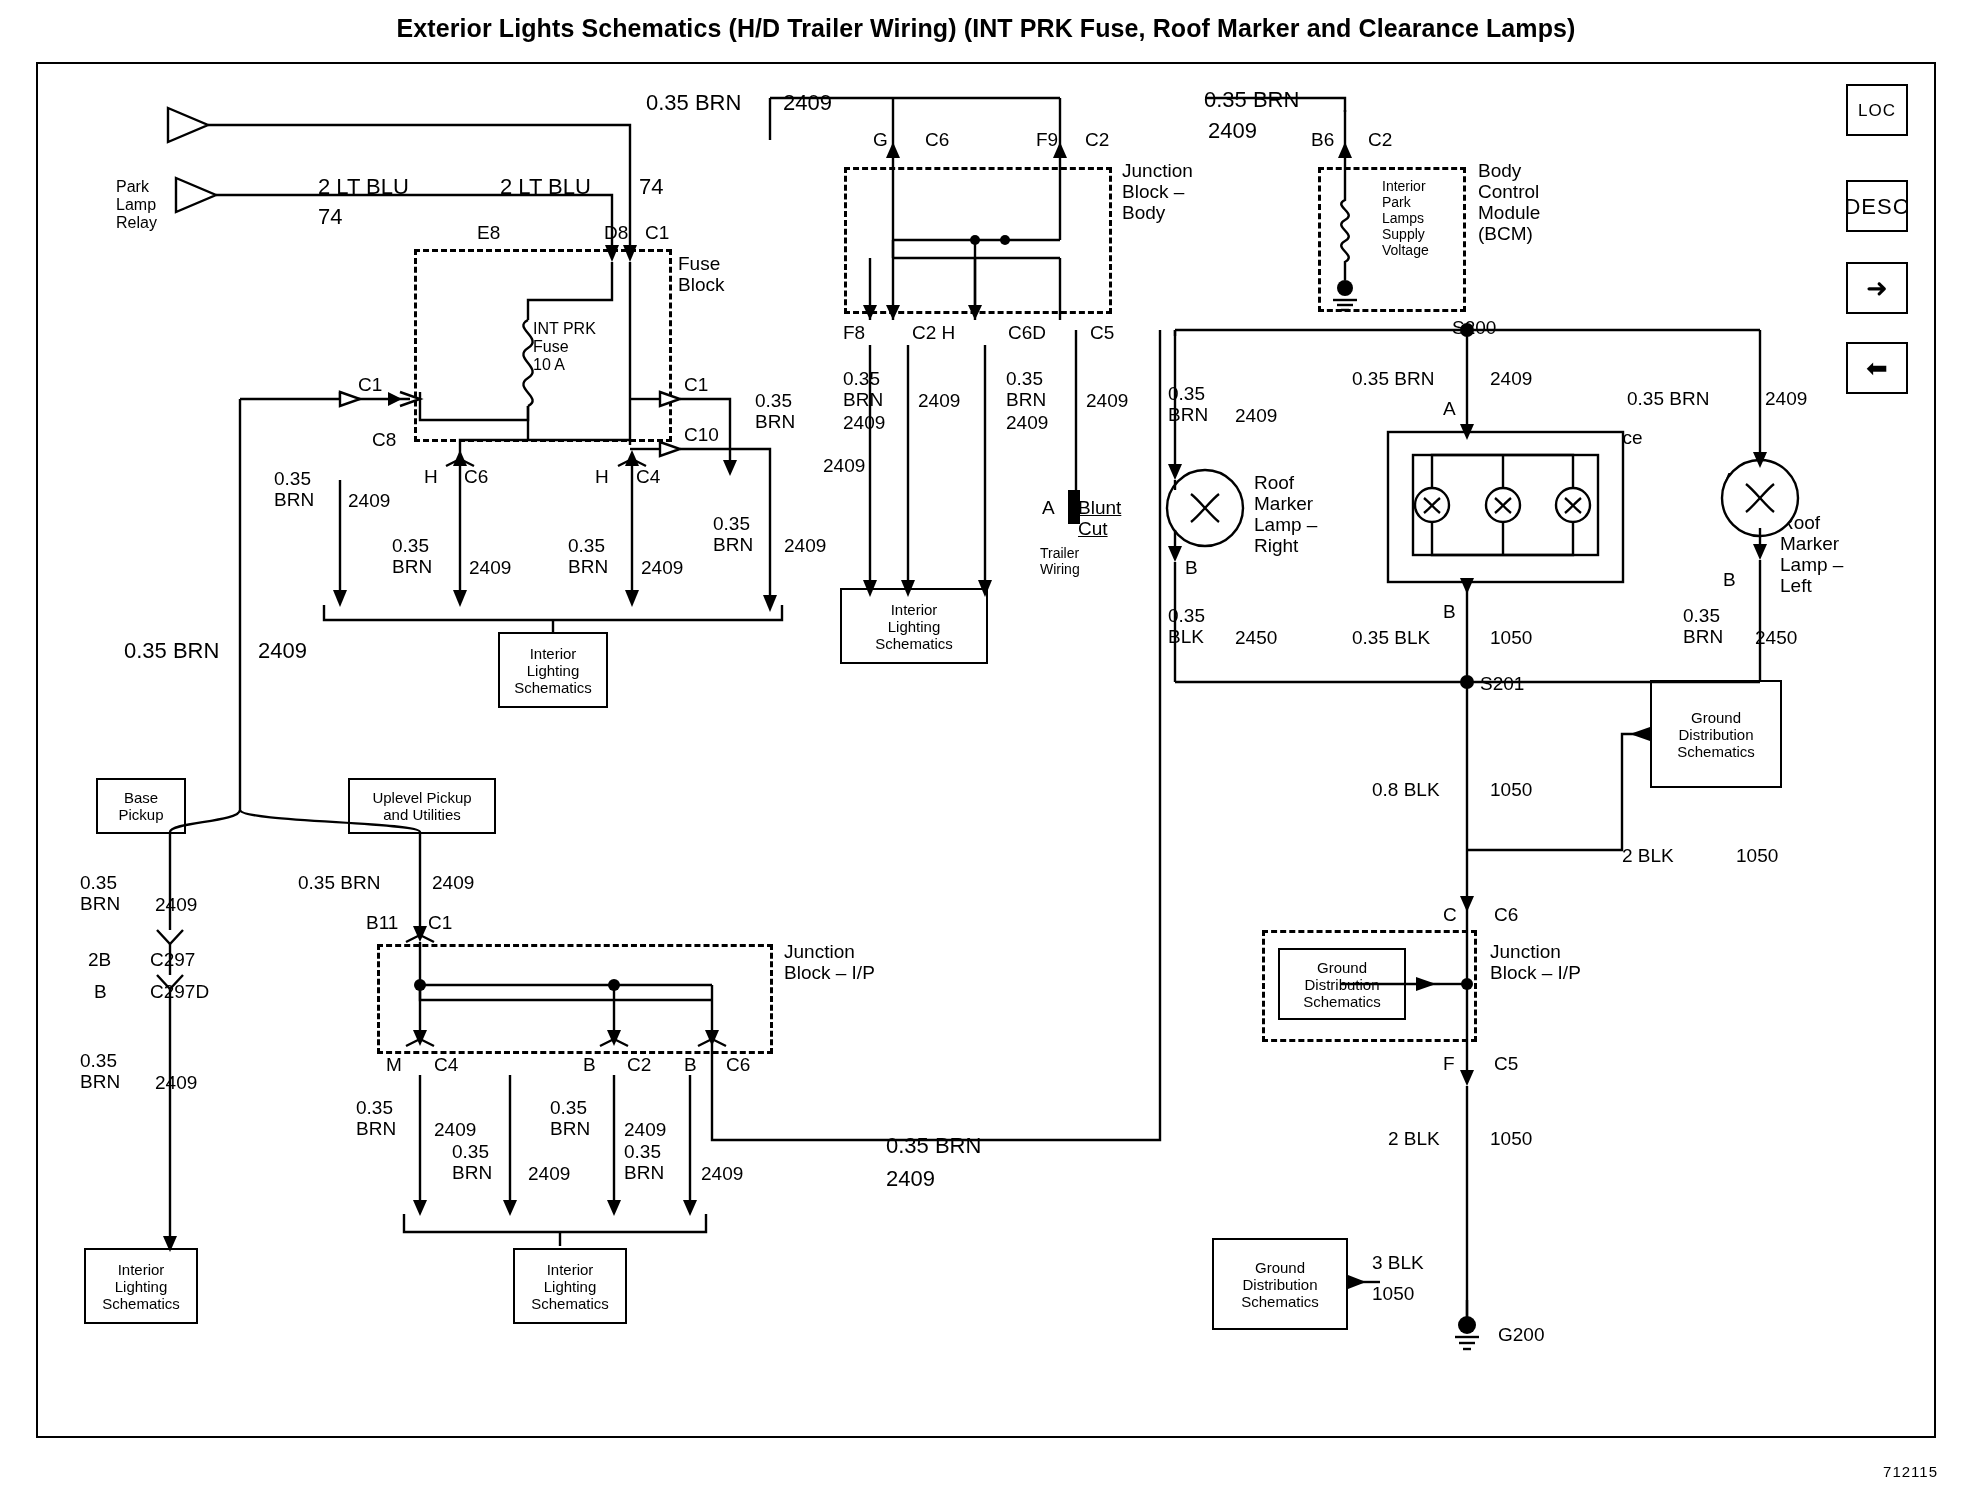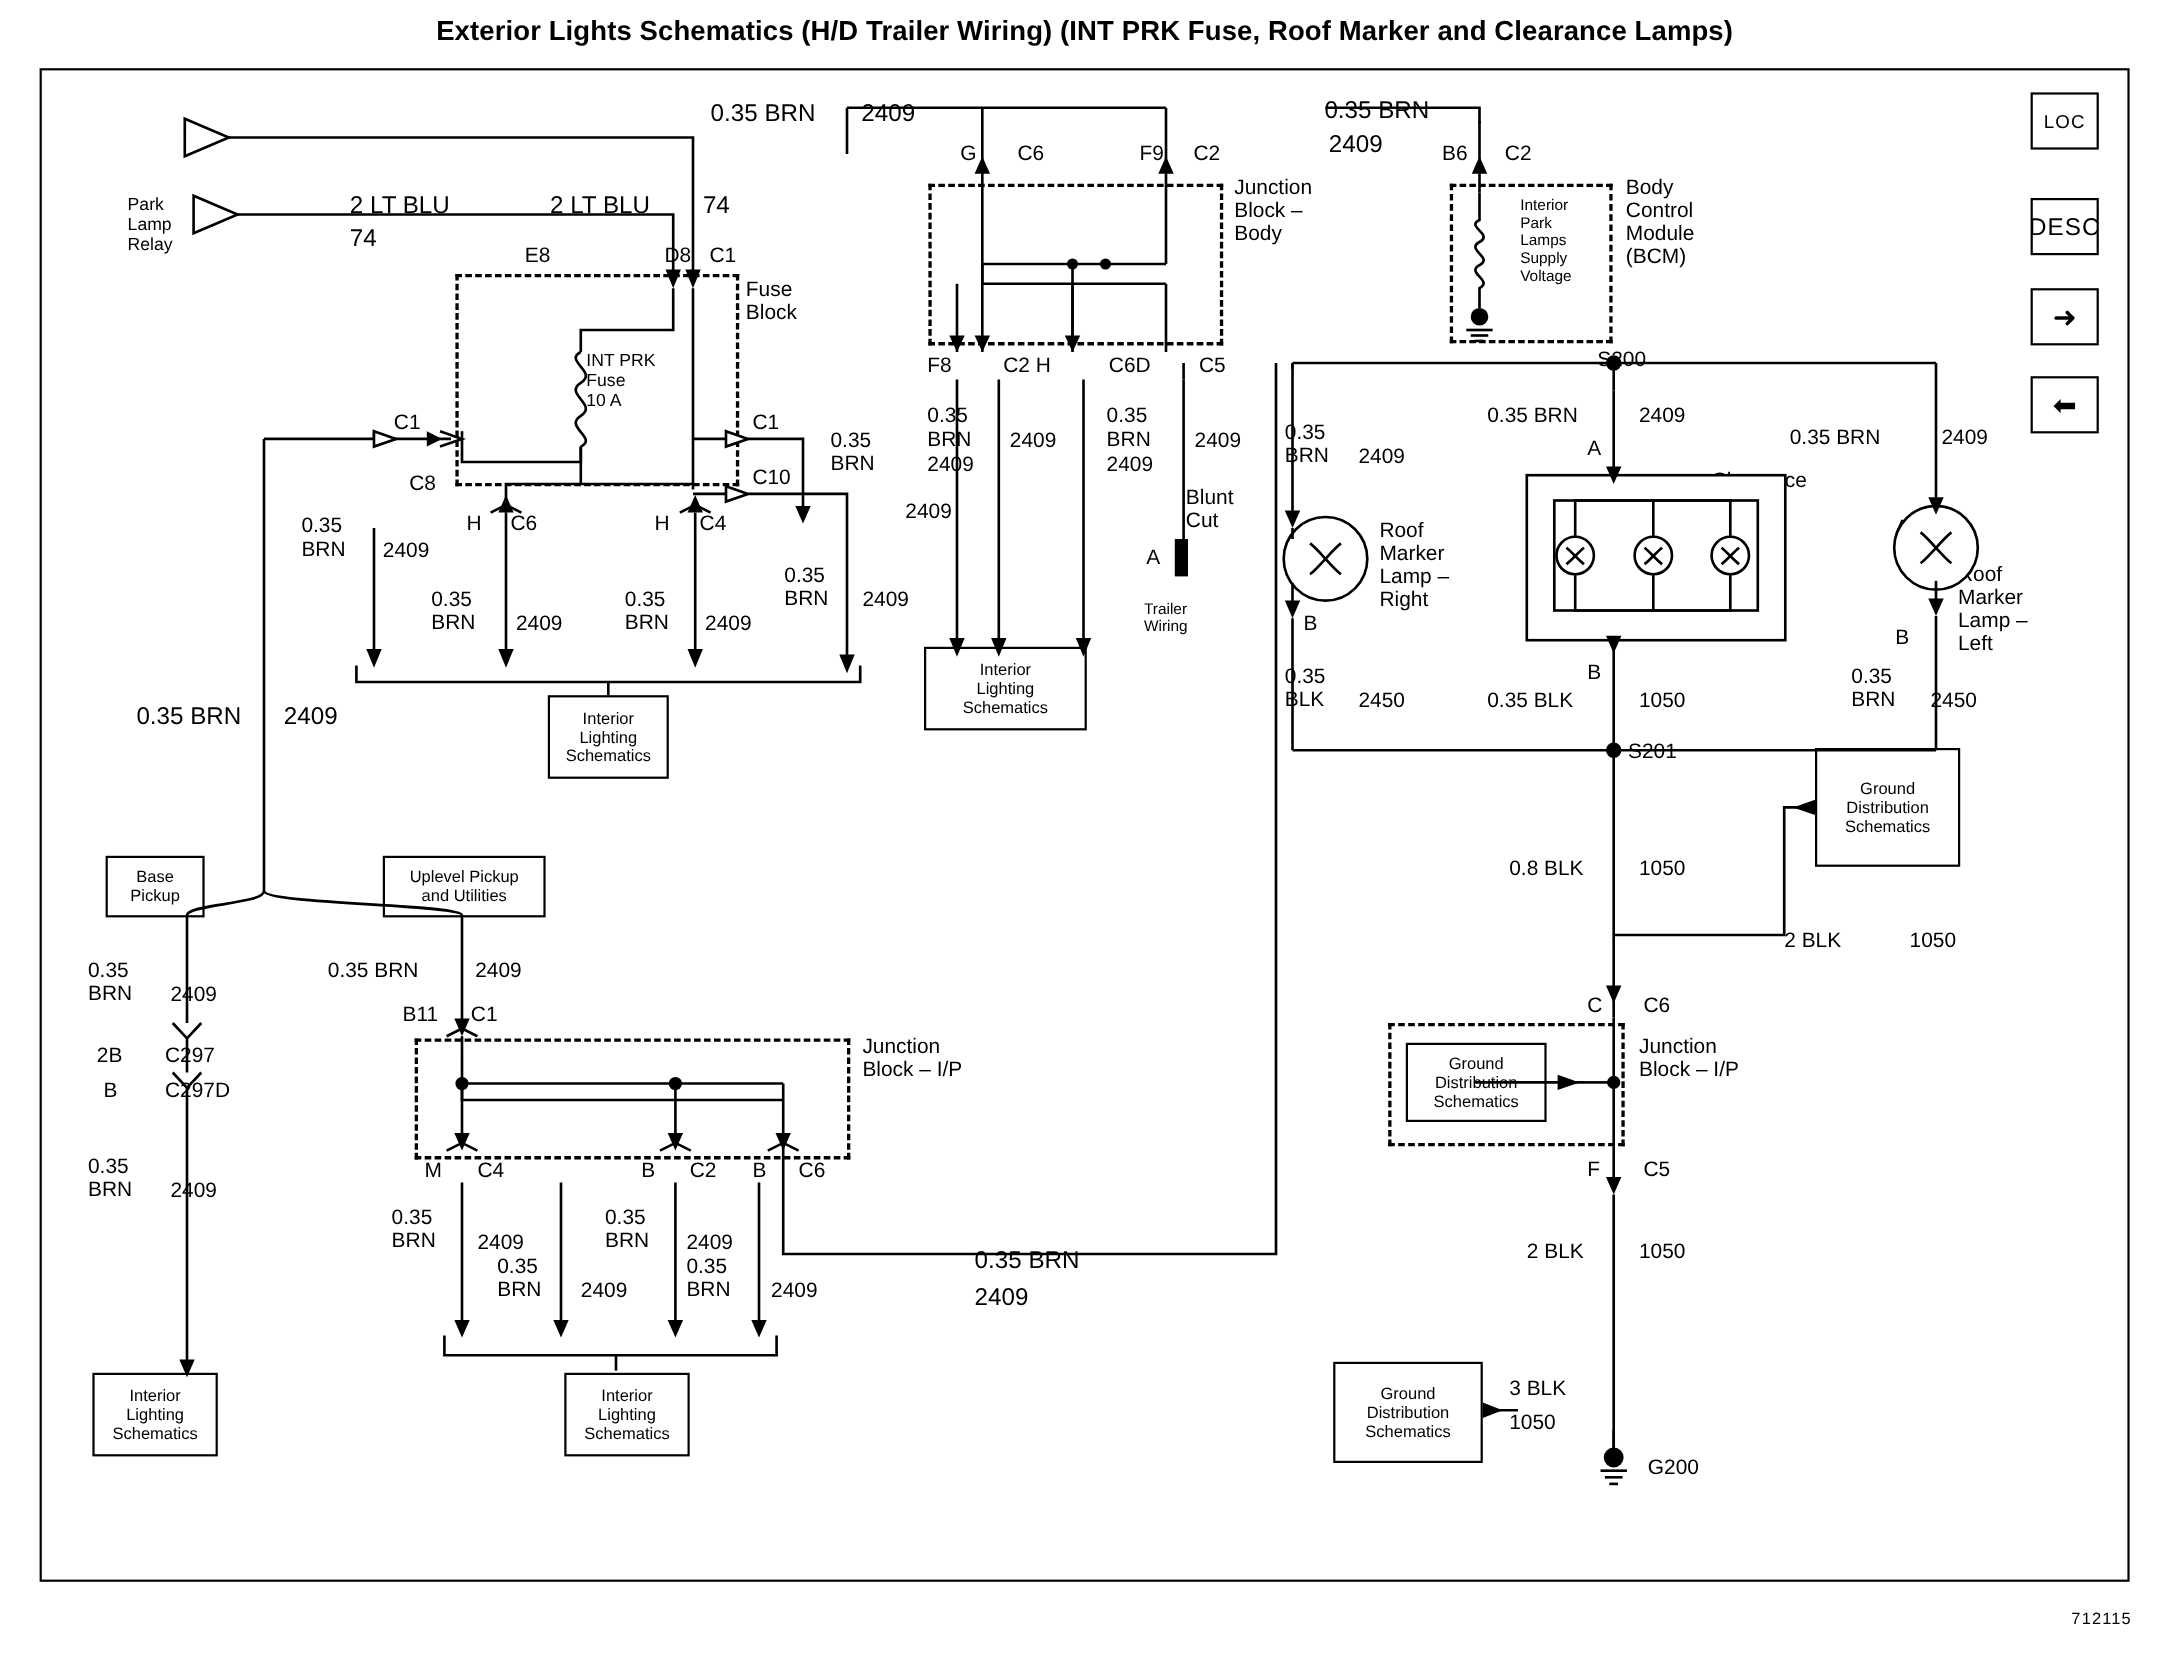--- a/index.html
+++ b/index.html
@@ -168,21 +168,21 @@
   <div class="lbl" style="left:1556px;top:427px;">Clearance
 Lamps</div>
   <div class="lbl" style="left:1254px;top:472px;">Roof
 Marker
 Lamp –
 Right</div>
   <div class="lbl" style="left:1780px;top:512px;">Roof
 Marker
 Lamp –
 Left</div>
-  <div class="lbl" style="left:1078px;top:442px;">Blunt
+  <div class="lbl" style="left:1078px;top:497px;text-decoration:underline;">Blunt
 Cut</div>
   <div class="lbl xs" style="left:1040px;top:527px;margin-top:18px;">Trailer
 Wiring</div>
   <div class="lbl" style="left:784px;top:941px;">Junction
 Block – I/P</div>
   <div class="lbl" style="left:1490px;top:941px;">Junction
 Block – I/P</div>
 
   <div class="lbl" style="left:1452px;top:317px;">S200</div>
   <div class="lbl" style="left:1480px;top:673px;">S201</div>

